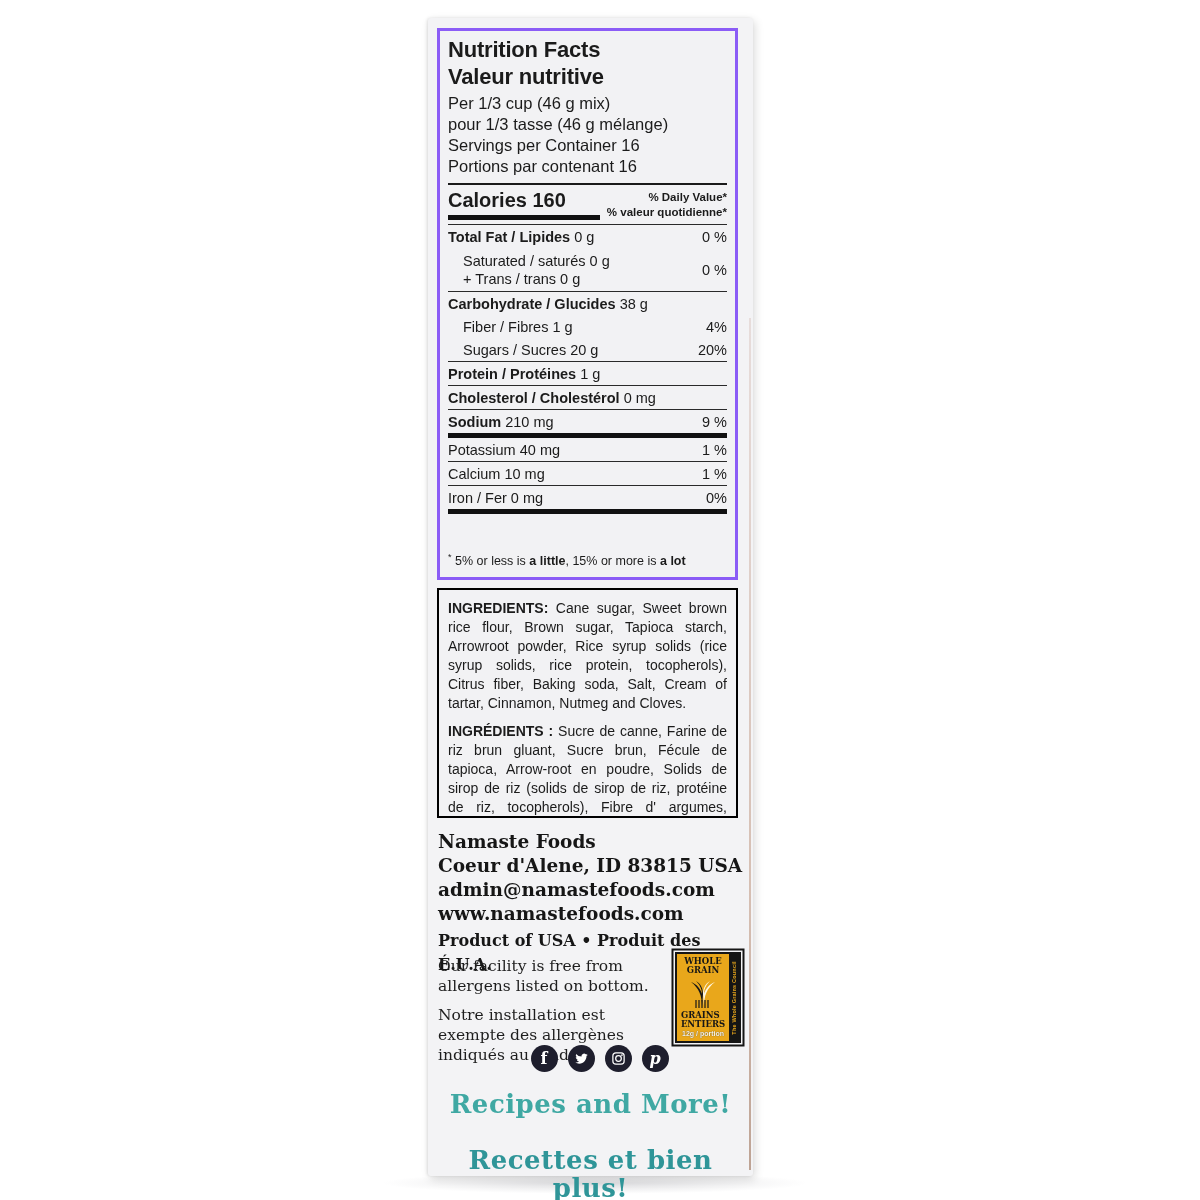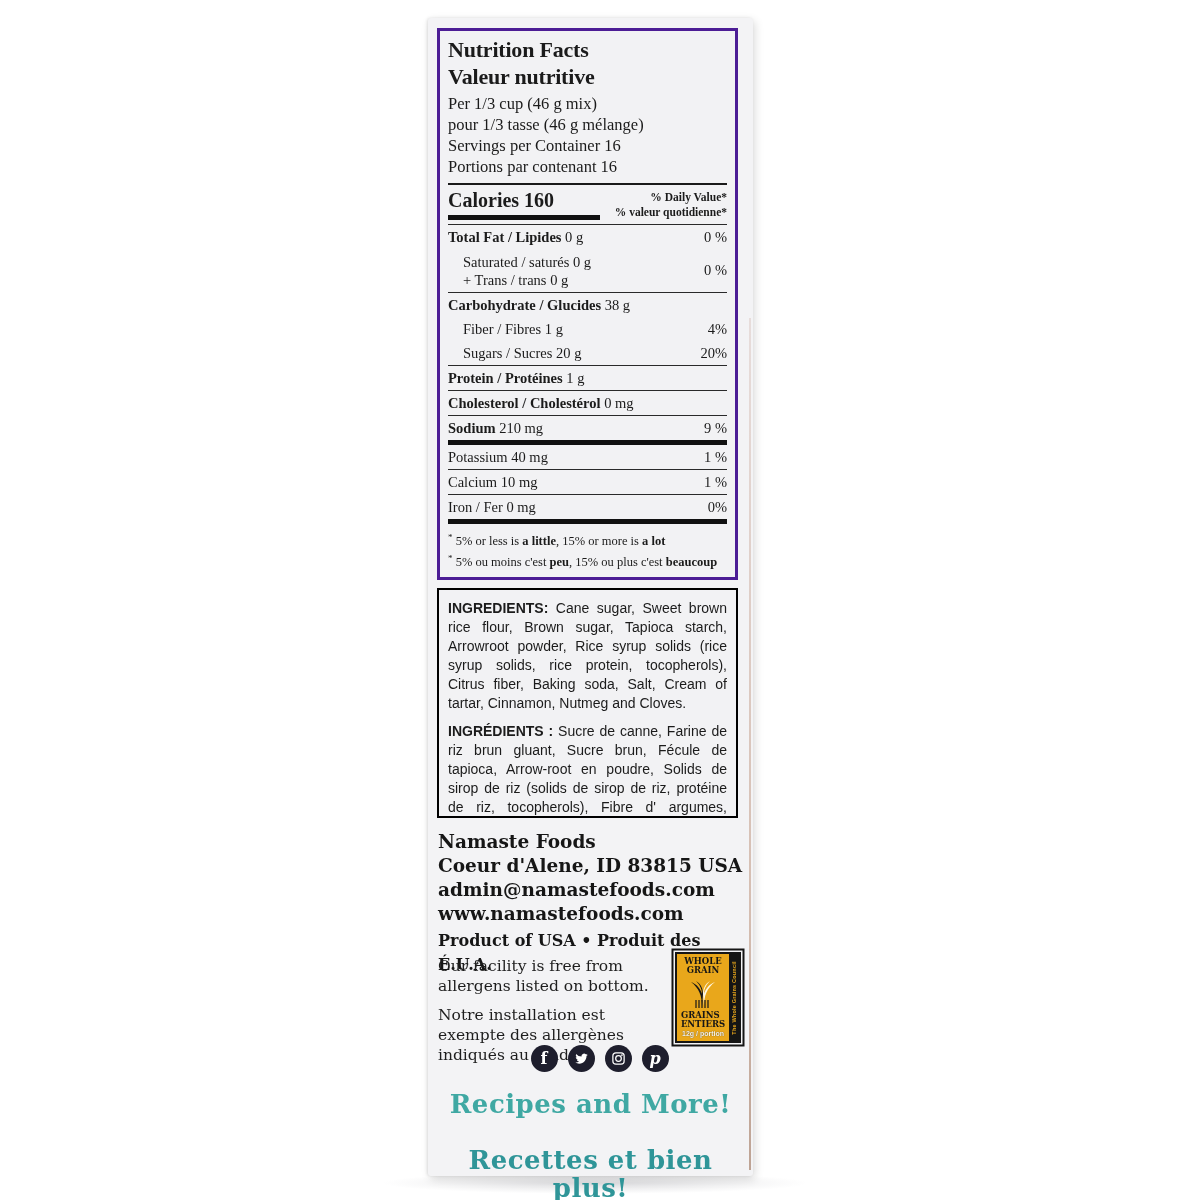--- a/index.html
+++ b/index.html
@@ -25,26 +25,25 @@
     content: "";
     position: absolute; right: 2px; top: 300px; bottom: 6px; width: 2px;
     background: linear-gradient(#e4d7d4, #cdb0a0 70%, #b08f7c);
     opacity: .8;
   }
 
   
   .nf-box {
     position: absolute; left: 9px; top: 10px;
     width: 301px; height: 552px;
-    border: 3px solid #4c1d95;
+    border: 3px solid #8b5cf6;
     background: #f2f2f4;
     padding: 5px 8px 7px 8px;
     display: flex; flex-direction: column;
     overflow: hidden;
-    font-family: Liberation Serif, serif;
   }
   .nf-title { font-size: 22px; font-weight: bold; line-height: 27px; letter-spacing: -0.2px; }
   .nf-serving { font-size: 16.5px; line-height: 21px; margin-top: 3px; }
   .hr-thin  { height: 2px; background: #1a1a1a; flex: none; }
   .hr-hair  { height: 1px; background: #2a2a2a; flex: none; }
   .hr-thick { height: 5px; background: #111; flex: none; }
 
   .cal-wrap { display: flex; justify-content: space-between; align-items: flex-end; padding: 3px 0 4px 0; }
   .cal-left { font-size: 20px; font-weight: bold; }
   .cal-bar { height: 5px; background: #111; width: 152px; margin-top: 3px; }
@@ -231,21 +230,20 @@
     <div class="hr-hair"></div>
 
     <div class="row">
       <span class="nm">Iron / Fer 0 mg</span>
       <span class="val">0%</span>
     </div>
     <div class="hr-thick"></div>
 
     <div class="footnotes">
       <div><sup>*</sup> <span>5% or less is </span><b>a little</b><span>, 15% or more is </span><b>a lot</b></div>
-      <div><sup>*</sup> <span>5% ou moins c'est </span><b>peu</b><span>, 15% ou plus c'est </span><b>beaucoup</b></div>
     </div>
   </div>
 
   <div class="ing-box">
     <p><b>INGREDIENTS:</b><span> Cane sugar, Sweet brown rice flour, Brown sugar, Tapioca starch, Arrowroot powder, Rice syrup solids (rice syrup solids, rice protein, tocopherols), Citrus fiber, Baking soda, Salt, Cream of tartar, Cinnamon, Nutmeg and Cloves.</span></p>
     <p><b>INGRÉDIENTS :</b><span> Sucre de canne, Farine de riz brun gluant, Sucre brun, Fécule de tapioca, Arrow-root en poudre, Solids de sirop de riz (solids de sirop de riz, protéine de riz, tocopherols), Fibre d' argumes, Bicarbonate de sodium, Sel, Crème de tartre, Cannelle, Noix de muscade et Clous de girofle.</span></p>
   </div>
 
   <div class="company">
     <div>Namaste Foods</div>

